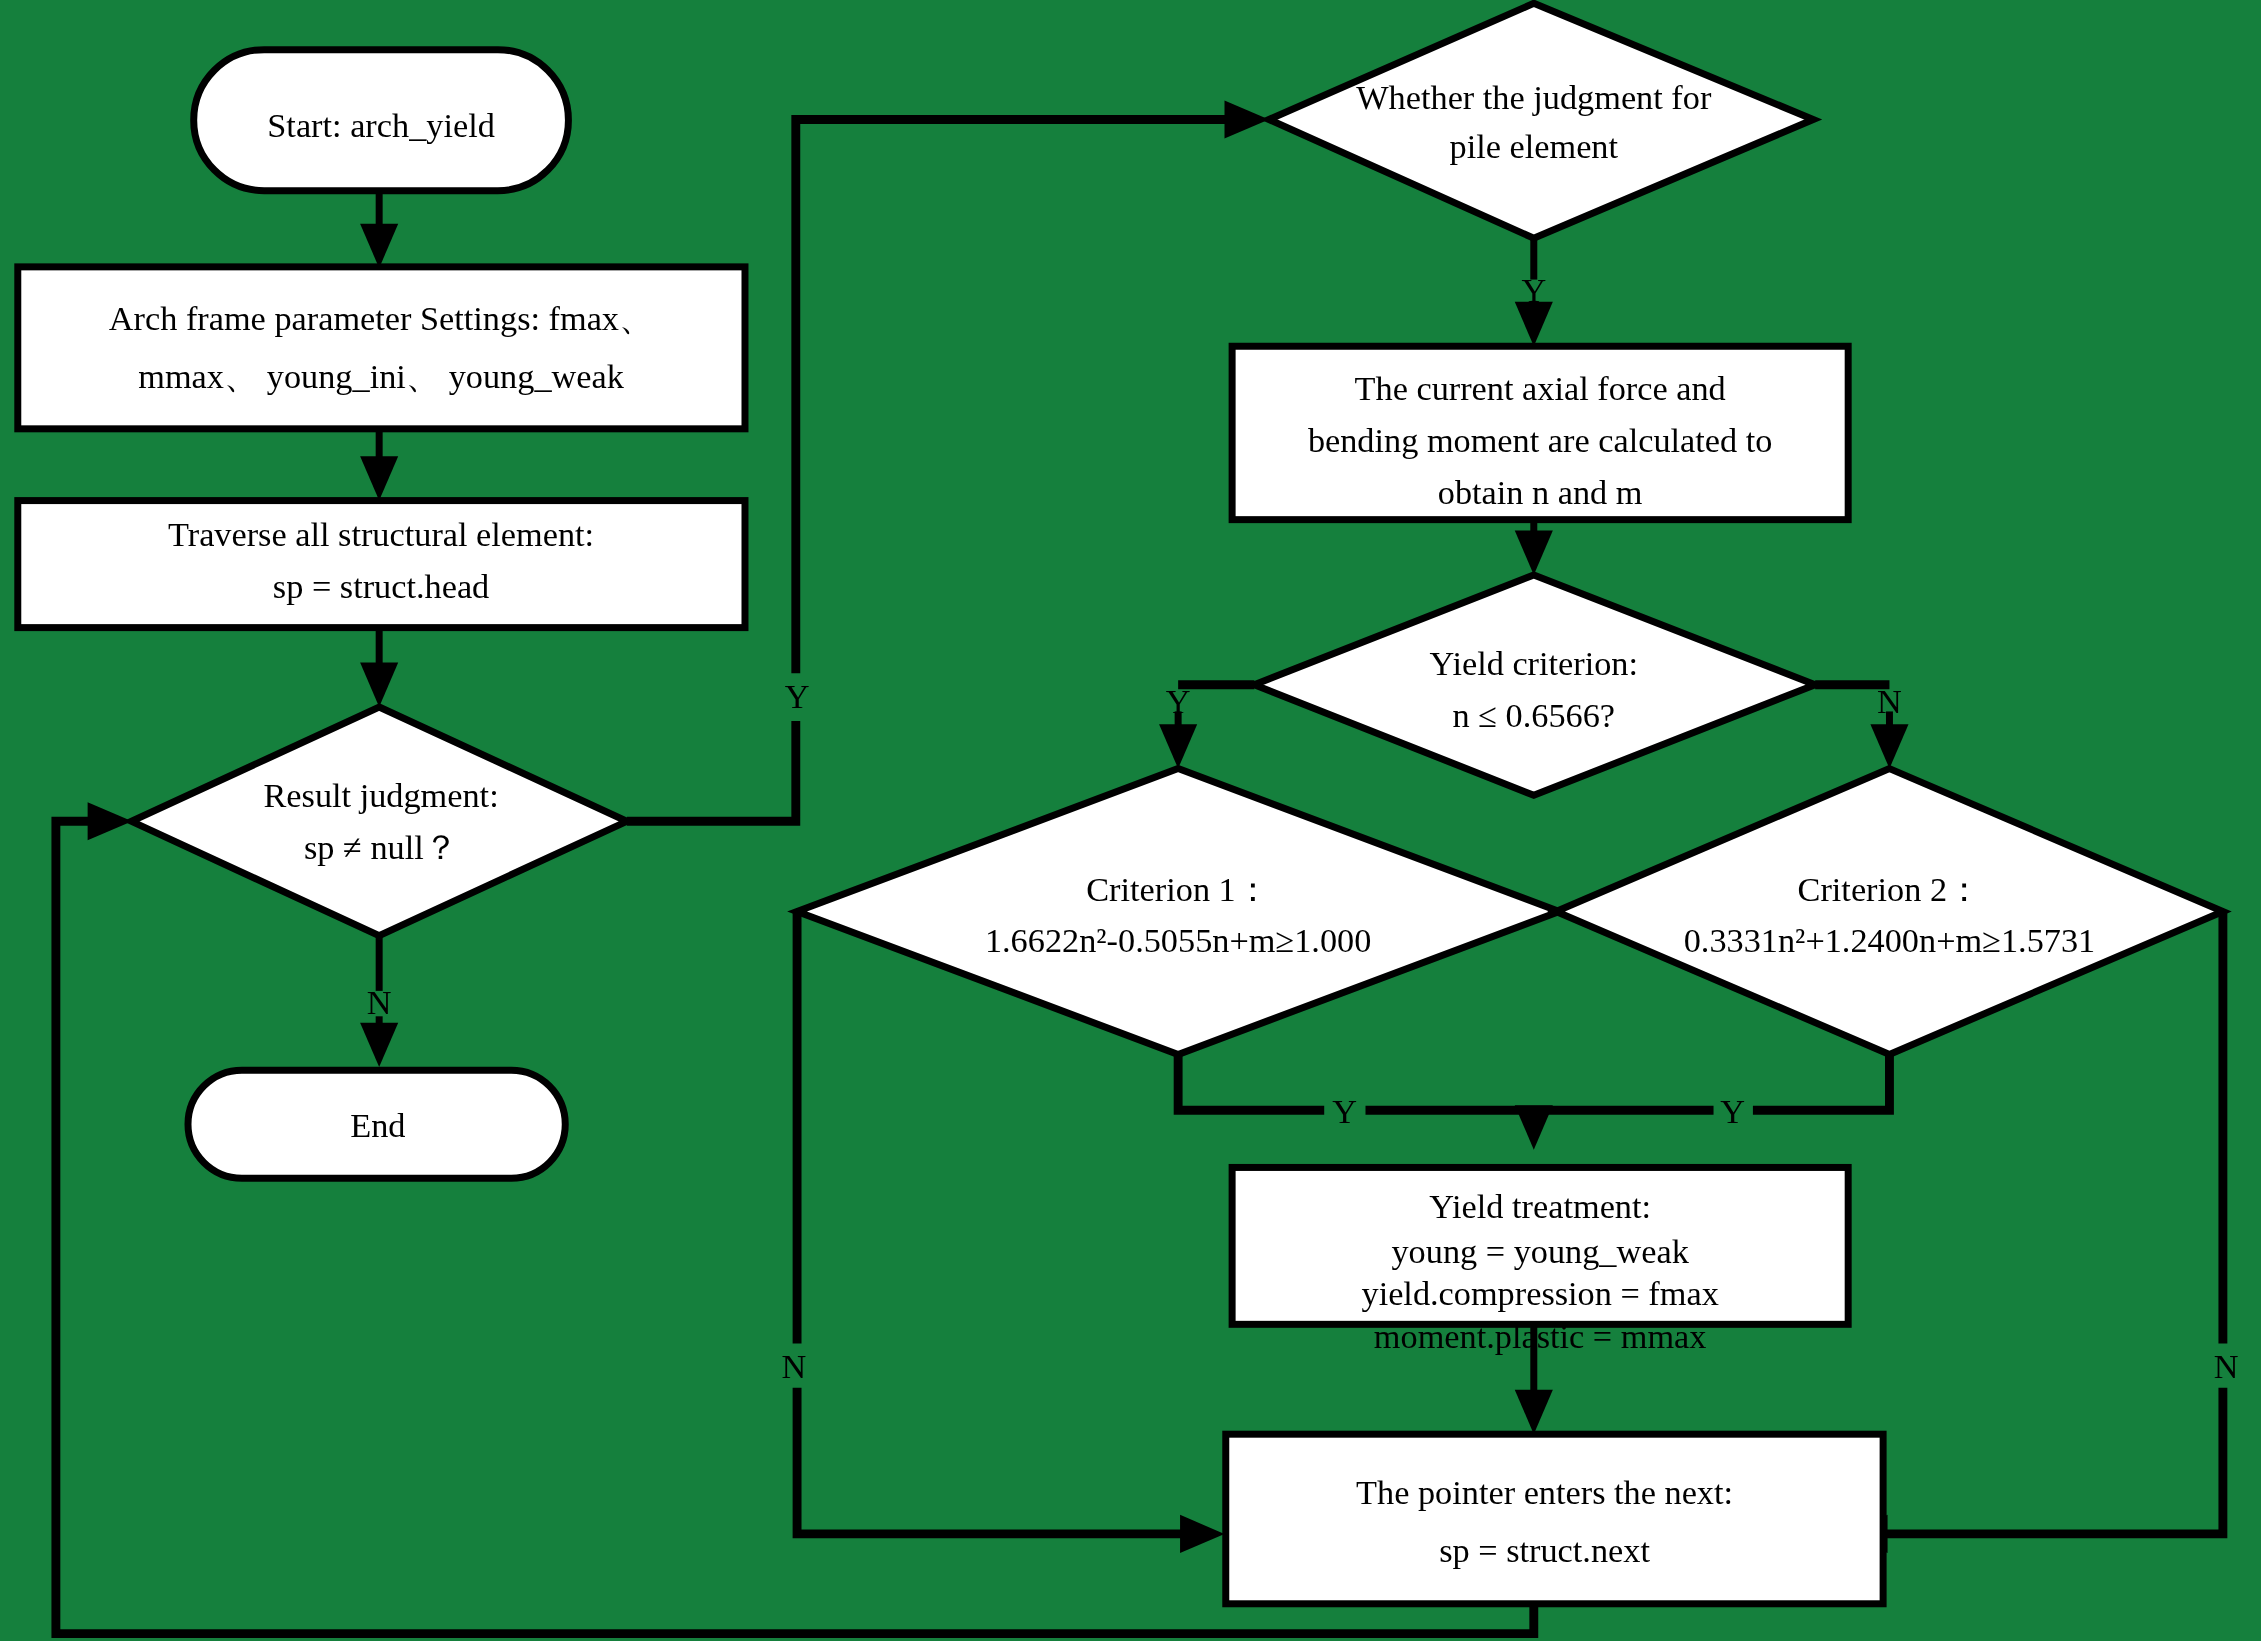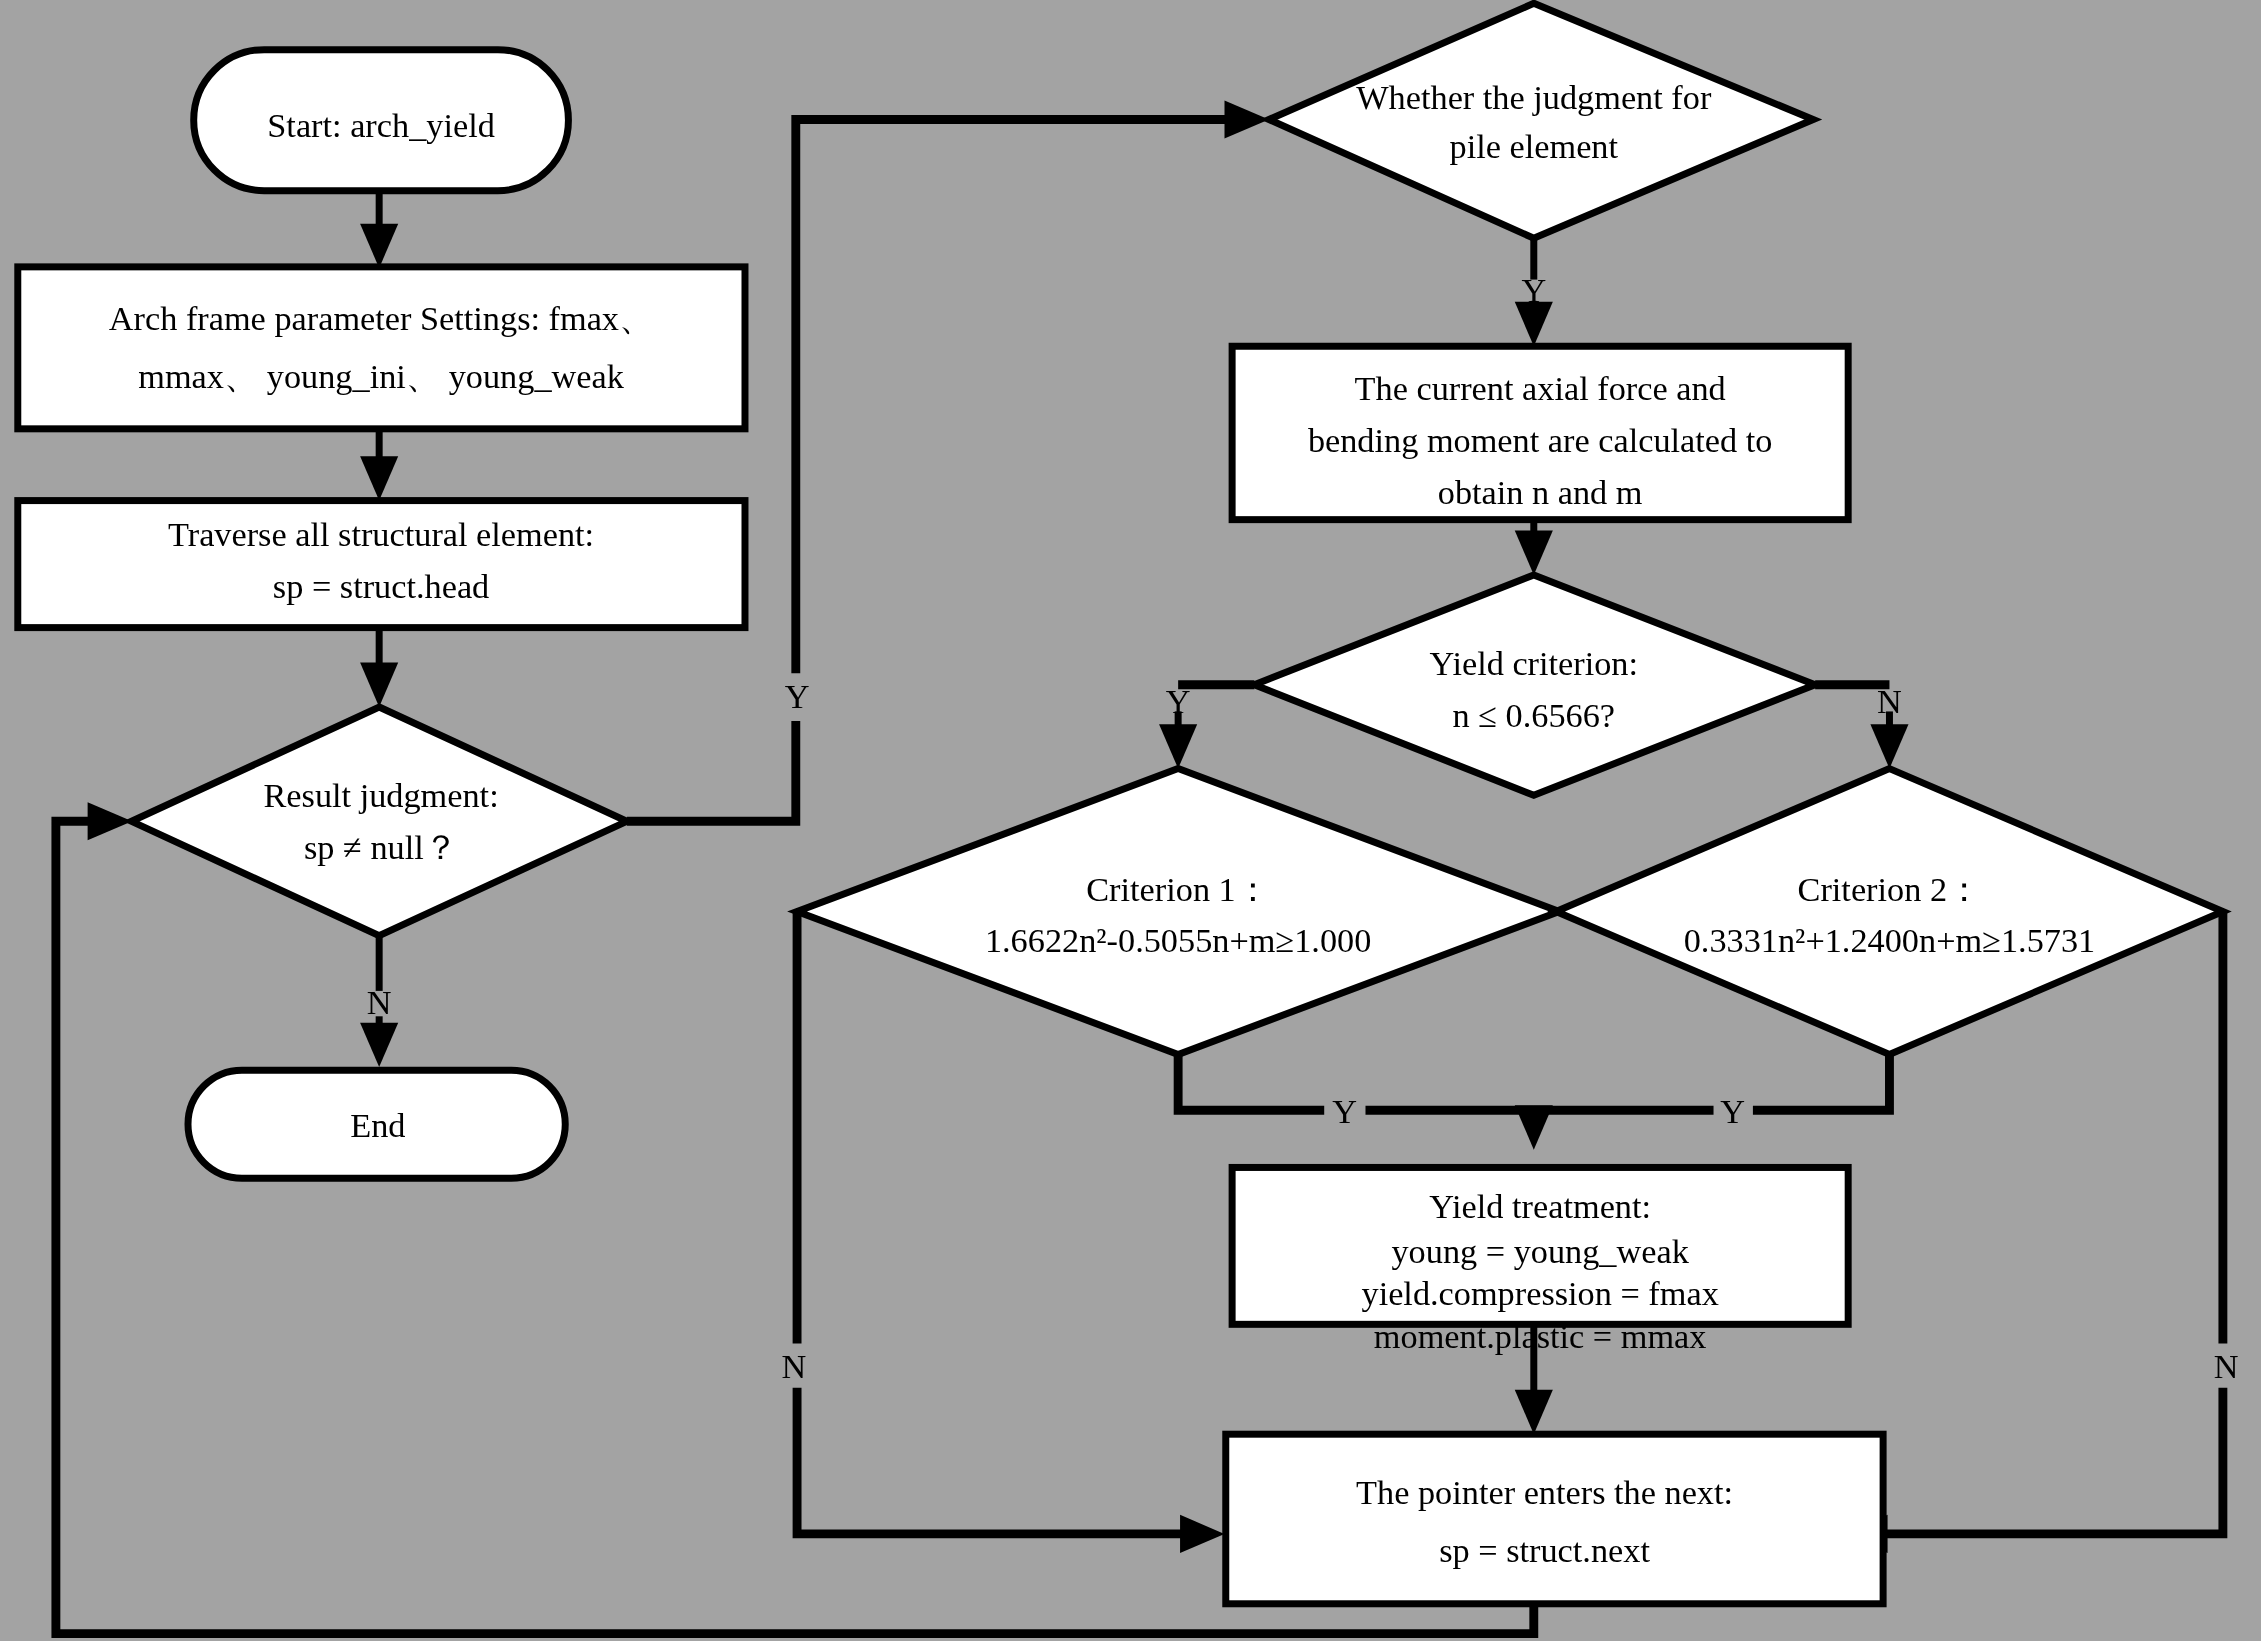--- a/index.html
+++ b/index.html
@@ -4,21 +4,21 @@
 <style>
   html, body {
     margin: 0;
     padding: 0;
     background: #ffffff;
   }
   #flowchart-root {
     position: relative;
     width: 2261px;
     height: 1642px;
-    background: #a3a3a3;
+    background: #15803d;
     font-family: "Liberation Serif", "DejaVu Serif", serif;
   }
   svg.fc {
     display: block;
     width: 2261px;
     height: 1642px;
   }
   .shape {
     fill: #ffffff;
     stroke: #000000;

